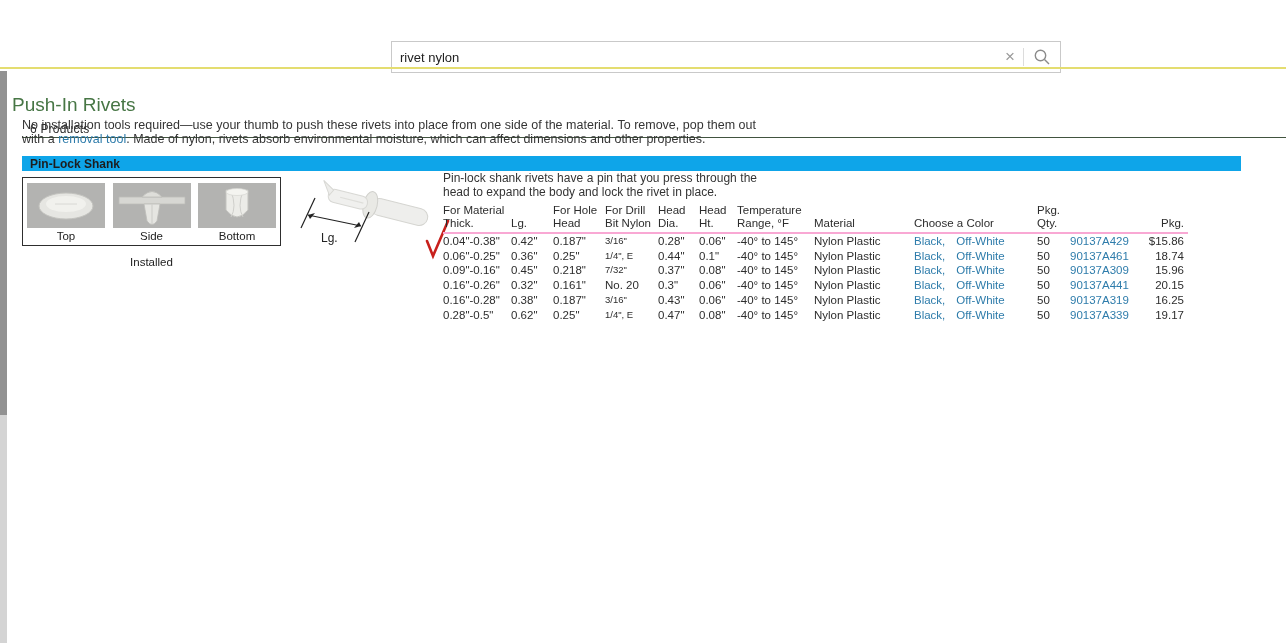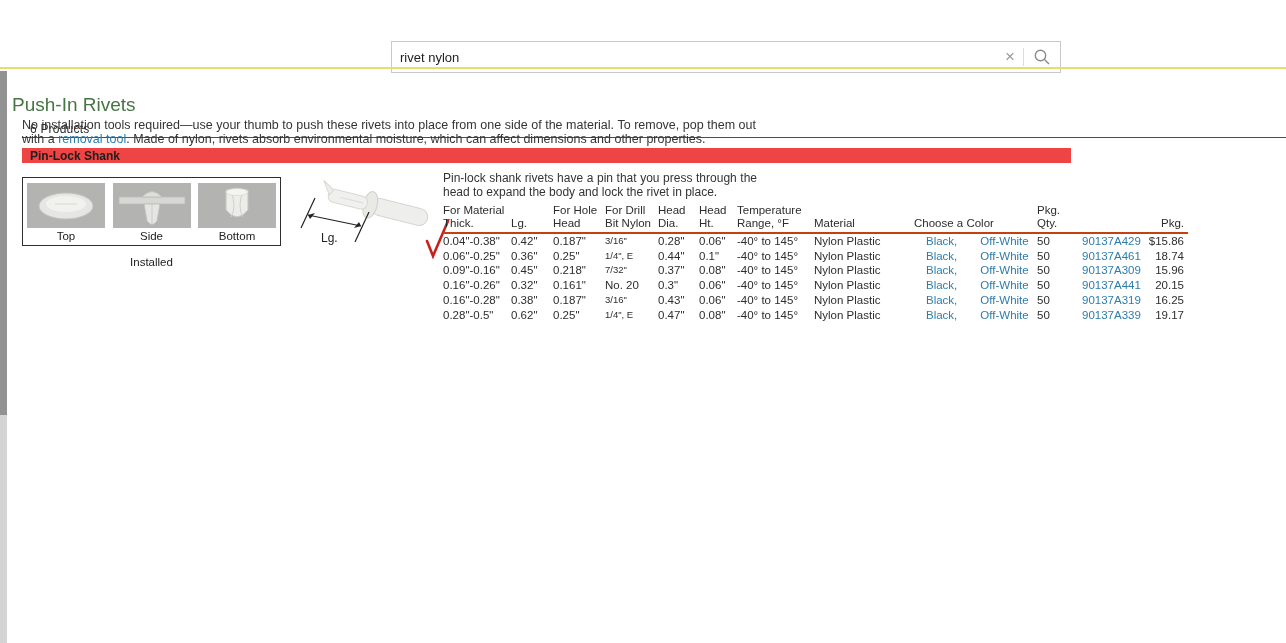--- a/index.html
+++ b/index.html
@@ -24,21 +24,21 @@
   
   .products-count{position:absolute;left:22px;top:78px;width:1264px;height:16px;
                   border-bottom:1px solid #41543f;font-size:12px;color:#2c2c2c;
                   padding-left:8px;box-sizing:border-box;letter-spacing:.2px;margin-top:44px;}
   .page-title{position:absolute;left:12px;top:94px;font-size:19px;color:#477645;}
   .intro{position:absolute;left:22px;top:119px;width:734px;font-size:12.5px;line-height:13.5px;
          text-align:justify;color:#343434;}
   a.mlink{color:#2e7cab;text-decoration:none;}
 
   
-  .section-bar{position:absolute;left:22px;top:148px;width:1049px;height:15px;background:#ef4444;
+  .section-bar{position:absolute;left:22px;top:156px;width:1219px;height:15px;background:#0ea5e9;
                display:flex;align-items:center;}
   .section-bar b{font-size:12px;color:#1d1d1d;padding-left:8px;}
 
   
   .gallery{position:absolute;left:22px;top:177px;width:259px;height:69px;border:1px solid #2e2e2e;
            box-sizing:border-box;display:flex;justify-content:space-between;padding:5px 4px 0 4px;}
   .gcell{width:78px;display:flex;flex-direction:column;align-items:center;text-align:right;}
   .gcell svg{display:block;}
   .glabel{font-size:11.5px;color:#222;margin-top:2px;}
   .installed-caption{position:absolute;left:22px;top:256px;width:259px;text-align:center;
@@ -49,25 +49,25 @@
   .redcheck{position:absolute;left:424px;top:219px;width:30px;height:42px;}
 
   
   .tbl-blurb{position:absolute;left:443px;top:172px;width:314px;font-size:12px;line-height:13.5px;
              text-align:justify;color:#343434;}
 
   
   .ptable-wrap{position:absolute;left:443px;top:204px;}
   table.ptable{border-collapse:collapse;table-layout:fixed;font-size:11.5px;color:#2d2d2d;}
   table.ptable th{font-weight:normal;text-align:left;vertical-align:bottom;
-                  border-bottom:2px solid #c2410c;padding:0 0 2px 0;line-height:13px;}
+                  border-bottom:2px solid #f9a8d4;padding:0 0 2px 0;line-height:13px;}
   table.ptable td{padding:1px 0;line-height:12.7px;white-space:nowrap;overflow:hidden;}
   table.ptable .right{text-align:right;padding-right:4px;}
   table.ptable td.small{font-size:9.5px;}
-  table.ptable a{color:#2e7cab;text-decoration:none;margin-left:12px;}
+  table.ptable a{color:#2e7cab;text-decoration:none;}
   .color-gap{display:inline-block;width:11px;}
 </style>
 </head>
 <body>
 
 <div id="page">
 
   <div class="topbar">
     <div class="searchbox">
       <input type="text" value="rivet nylon" style="">

